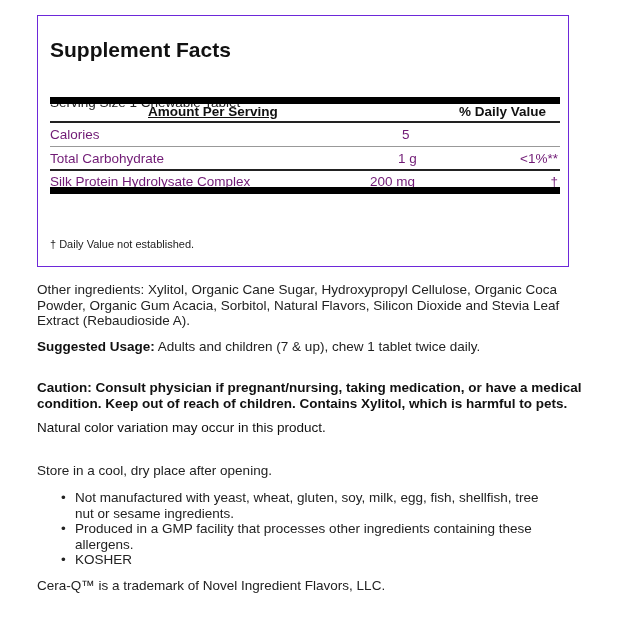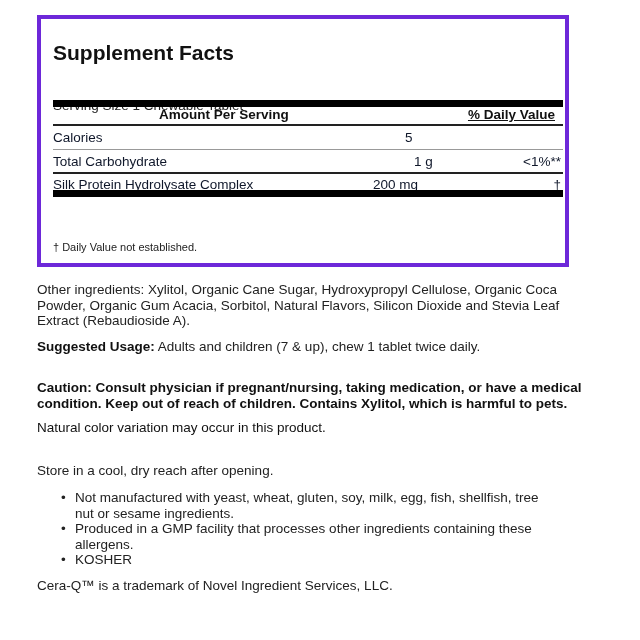--- a/index.html
+++ b/index.html
@@ -1,38 +1,38 @@
 <!DOCTYPE html>
 <html><head>
 <meta charset="utf-8">
 <style>
   html, body { margin:0; padding:0; background:#ffffff; }
   body { width:640px; height:640px; position:relative; overflow:hidden;
          font-family: "Liberation Sans", sans-serif; color:#111; }
   .facts-box { position:absolute; left:37px; top:15px; width:532px; height:252px;
-               border:4px solid #6d28d9; box-sizing:border-box; }
+               border:1px solid #6d28d9; box-sizing:border-box; }
   .facts-title { position:absolute; left:12px; top:22px; font-size:21px; font-weight:bold; color:#111; }
   .serving { position:absolute; left:12px; top:63px; font-size:13.5px; color:#222;margin-top:16px; }
   .thick-bar { position:absolute; left:12px; width:510px; background:#000; }
   .bar1 { top:81px; height:7px; }
   .bar2 { top:171px; height:7px; }
   .thin-line { position:absolute; left:12px; width:510px; background:#222; }
   .hdr-line { top:105px; height:2px; }
   .row-line1 { top:130px; height:1px; background:#999; }
   .row-line2 { top:153px; height:2px; }
   .hdr { position:absolute; top:88px; font-size:13.5px; font-weight:bold; color:#111; }
-  .hdr-amount { left:118px; }
-  .hdr-dv { right:10px;text-decoration:underline; }
-  .row { position:absolute; left:12px; width:510px; height:22px; font-size:13.5px; color:#0f172a; }
+  .hdr-amount { left:110px;text-decoration:underline; }
+  .hdr-dv { right:22px; }
+  .row { position:absolute; left:12px; width:510px; height:22px; font-size:13.5px; color:#701a75; }
   .row .name { position:absolute; left:0; top:3px; }
   .row .amt { position:absolute; left:310px; top:3px; width:70px; text-align:right; }
   .row .dv { position:absolute; right:2px; top:3px; }
   .r1 { top:108px; } .r2 { top:132px; } .r3 { top:155px; }
   .r1 .amt { left:352px; width:auto; text-align:left; }
-  .r2 .amt { left:361px; width:auto; text-align:left; }
+  .r2 .amt { left:348px; width:auto; text-align:left; }
   .r3 .amt { left:320px; width:auto; text-align:left; }
   .foot1 { position:absolute; left:12px; top:192px; font-size:13.5px; color:#222; }
   .foot2 { position:absolute; left:12px; top:222px; font-size:11px; color:#222; }
 
   .body-text { position:absolute; left:37px; width:560px; font-size:13.5px; line-height:15.5px; color:#222; }
   .p-ingredients { top:282px; }
   .p-usage { top:339px; }
   .p-caution { top:380px; font-weight:bold; color:#111; }
   .p-color { top:420px; font-weight:normal; color:#111; }
   .p-store { top:463px; }
@@ -77,21 +77,21 @@
 </div>
 
 <div class="body-text p-ingredients">Other ingredients: Xylitol, Organic Cane Sugar, Hydroxypropyl Cellulose, Organic Coca Powder, Organic Gum Acacia, Sorbitol, Natural Flavors, Silicon Dioxide and Stevia Leaf Extract (Rebaudioside A).</div>
 
 <div class="body-text p-usage"><b>Suggested Usage:</b><span> Adults and children (7 &amp; up), chew 1 tablet twice daily.</span></div>
 
 <div class="body-text p-caution">Caution: Consult physician if pregnant/nursing, taking medication, or have a medical condition. Keep out of reach of children. Contains Xylitol, which is harmful to pets.</div>
 
 <div class="body-text p-color">Natural color variation may occur in this product.</div>
 
-<div class="body-text p-store">Store in a cool, dry reach after opening.</div>
+<div class="body-text p-store">Store in a cool, dry place after opening.</div>
 
 <ul class="bullets">
   <li><span class="dot">•</span><span>Not manufactured with yeast, wheat, gluten, soy, milk, egg, fish, shellfish, tree nut or sesame ingredients.</span></li>
   <li><span class="dot">•</span><span>Produced in a GMP facility that processes other ingredients containing these allergens.</span></li>
   <li><span class="dot">•</span><span>KOSHER</span></li>
 </ul>
 
-<div class="body-text p-trademark">Cera-Q™ is a trademark of Novel Ingredient Services, LLC.</div>
+<div class="body-text p-trademark">Cera-Q™ is a trademark of Novel Ingredient Flavors, LLC.</div>
 
 </body></html>

